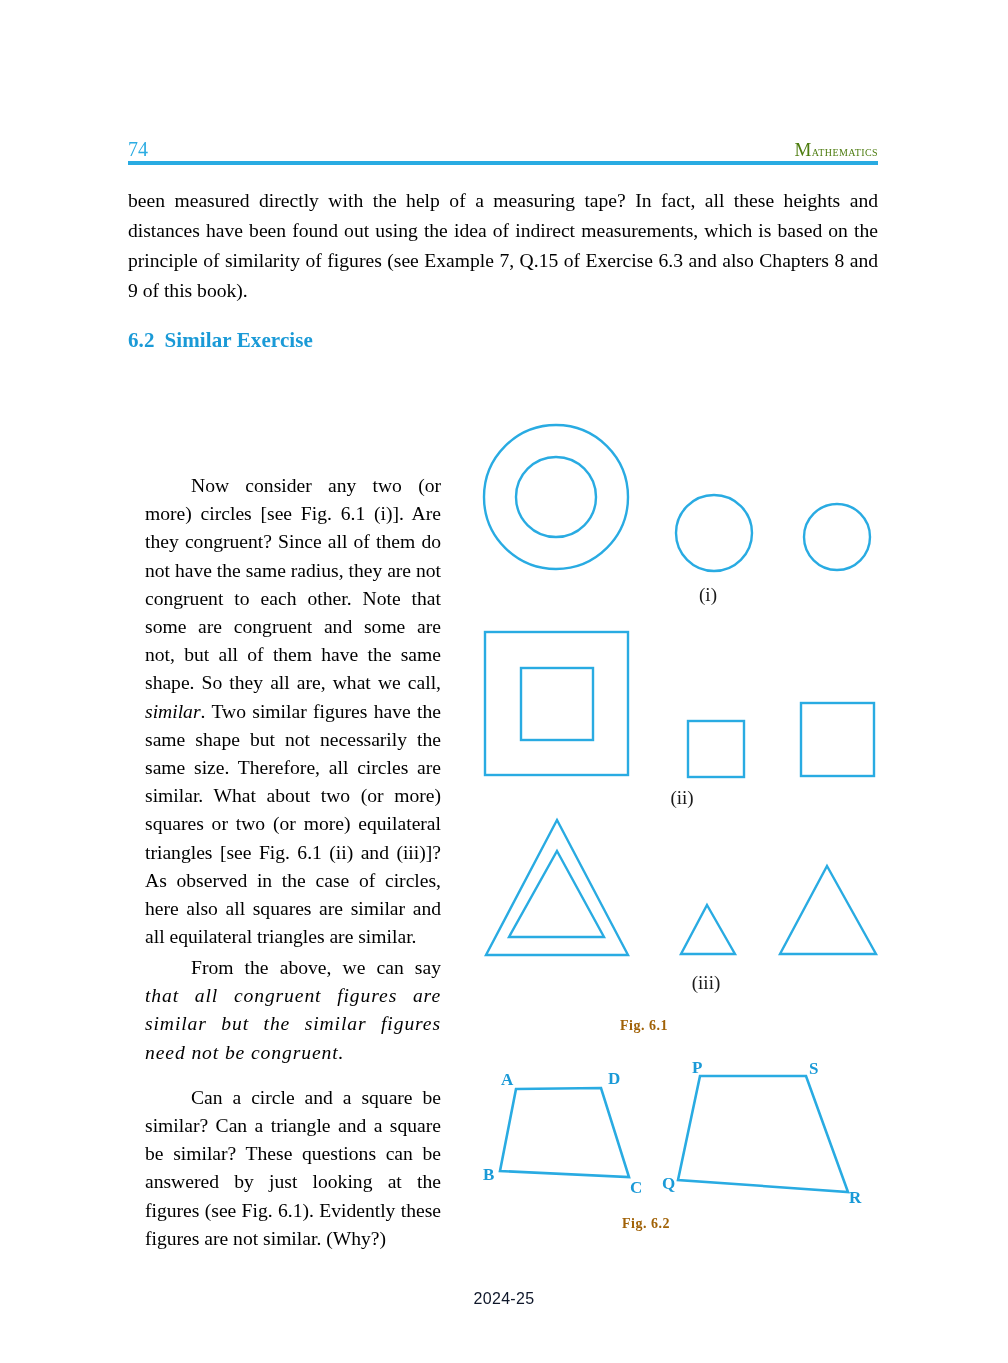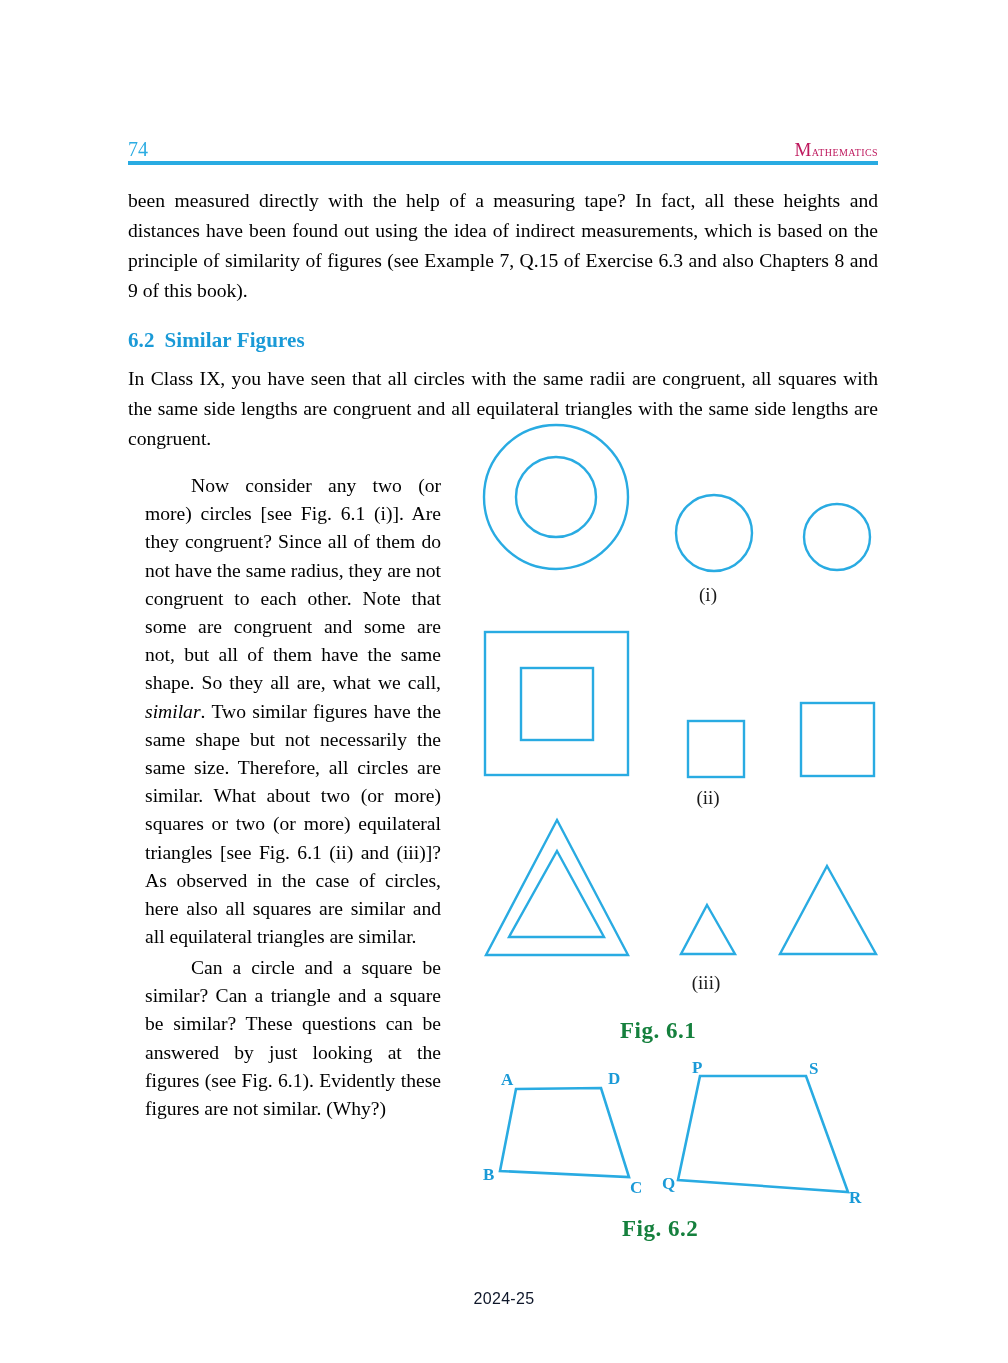--- a/index.html
+++ b/index.html
@@ -38,21 +38,21 @@
     top: 0;
     font-size: 20px;
     color: #2bace2;
     line-height: 22px;
     letter-spacing: 0px;
   }
   .header-title {
     position: absolute;
     right: 0;
     top: 2px;
-    color: #be185d;
+    color: #4d7c0f;
     font-size: 14.5px;
     line-height: 20px;
     font-variant: small-caps;
     letter-spacing: 0.4px;
     white-space: nowrap;
   }
   .header-title .cap { font-size: 19px; }
   .header-rule {
     position: absolute;
     left: 128px;
@@ -118,28 +118,28 @@
     top: 0;
   }
   .roman {
     position: absolute;
     font-size: 19px;
     color: #1a1a1a;
     text-align: center;
     width: 60px;
   }
   #roman-i   { left: 678px; top: 584px; }
-  #roman-ii  { left: 678px; top: 787px; }
+  #roman-ii  { left: 652px; top: 787px; }
   #roman-iii { left: 676px; top: 972px; }
 
   .figcaption {
     position: absolute;
-    font-size: 23px;
+    font-size: 14px;
     font-weight: bold;
-    color: #15803d;
+    color: #a16207;
     letter-spacing: 0.5px;
     white-space: nowrap;
   }
   #fig-caption-1 { left: 620px; top: 1018px; }
   #fig-caption-2 { left: 622px; top: 1216px; }
 
   .vlabel {
     position: absolute;
     font-size: 17px;
     font-weight: bold;
@@ -164,29 +164,29 @@
 <div class="page">
 
   <div class="header">
     <div class="page-number">74</div>
     <div class="header-title"><span class="cap">M</span><span>athematics</span></div>
   </div>
   <div class="header-rule"></div>
 
   <div class="intro">been measured directly with the help of a measuring tape? In fact, all these heights and distances have been found out using the idea of indirect measurements, which is based on the principle of similarity of figures (see Example 7, Q.15 of Exercise 6.3 and also Chapters 8 and 9 of this book).</div>
 
-  <div class="section-head"><span class="num">6.2</span><span>Similar Figures</span></div>
-
-  <div class="para-full">In Class IX, you have seen that all circles with the same radii are congruent, all squares with the same side lengths are congruent and all equilateral triangles with the same side lengths are congruent.</div>
+  <div class="section-head"><span class="num">6.2</span><span>Similar Exercise</span></div>
+
 
   <div class="col-left" id="col-block-1">
     <p class="indent"><span>Now consider any two (or more) circles [see Fig. 6.1 (i)]. Are they congruent? Since all of them do not have the same radius, they are not congruent to each other. Note that some are congruent and some are not, but all of them have the same shape. So they all are, what we call, </span><span class="ital">similar</span><span>. Two similar figures have the same shape but not necessarily the same size. Therefore, all circles are similar. What about two (or more) squares or two (or more) equilateral triangles [see Fig. 6.1 (ii) and (iii)]? As observed in the case of circles, here also all squares are similar and all equilateral triangles are similar.</span></p>
   </div>
 
   <div class="col-left" id="col-block-2">
+    <p class="indent"><span>From the above, we can say </span><span class="ital tracked">that all congruent figures are similar but the similar figures need not be congruent.</span></p>
     <p class="indent">Can a circle and a square be similar? Can a triangle and a square be similar? These questions can be answered by just looking at the figures (see Fig. 6.1). Evidently these figures are not similar. (Why?)</p>
   </div>
 
   <svg class="figsvg" width="1008" height="1363" viewBox="0 0 1008 1363">
     <g fill="none" stroke="#29abe2" stroke-width="2.4">
 
       <circle cx="556" cy="497" r="72"></circle>
       <circle cx="556" cy="497" r="40"></circle>
       <circle cx="714" cy="533" r="38"></circle>
       <circle cx="837" cy="537" r="33"></circle>

